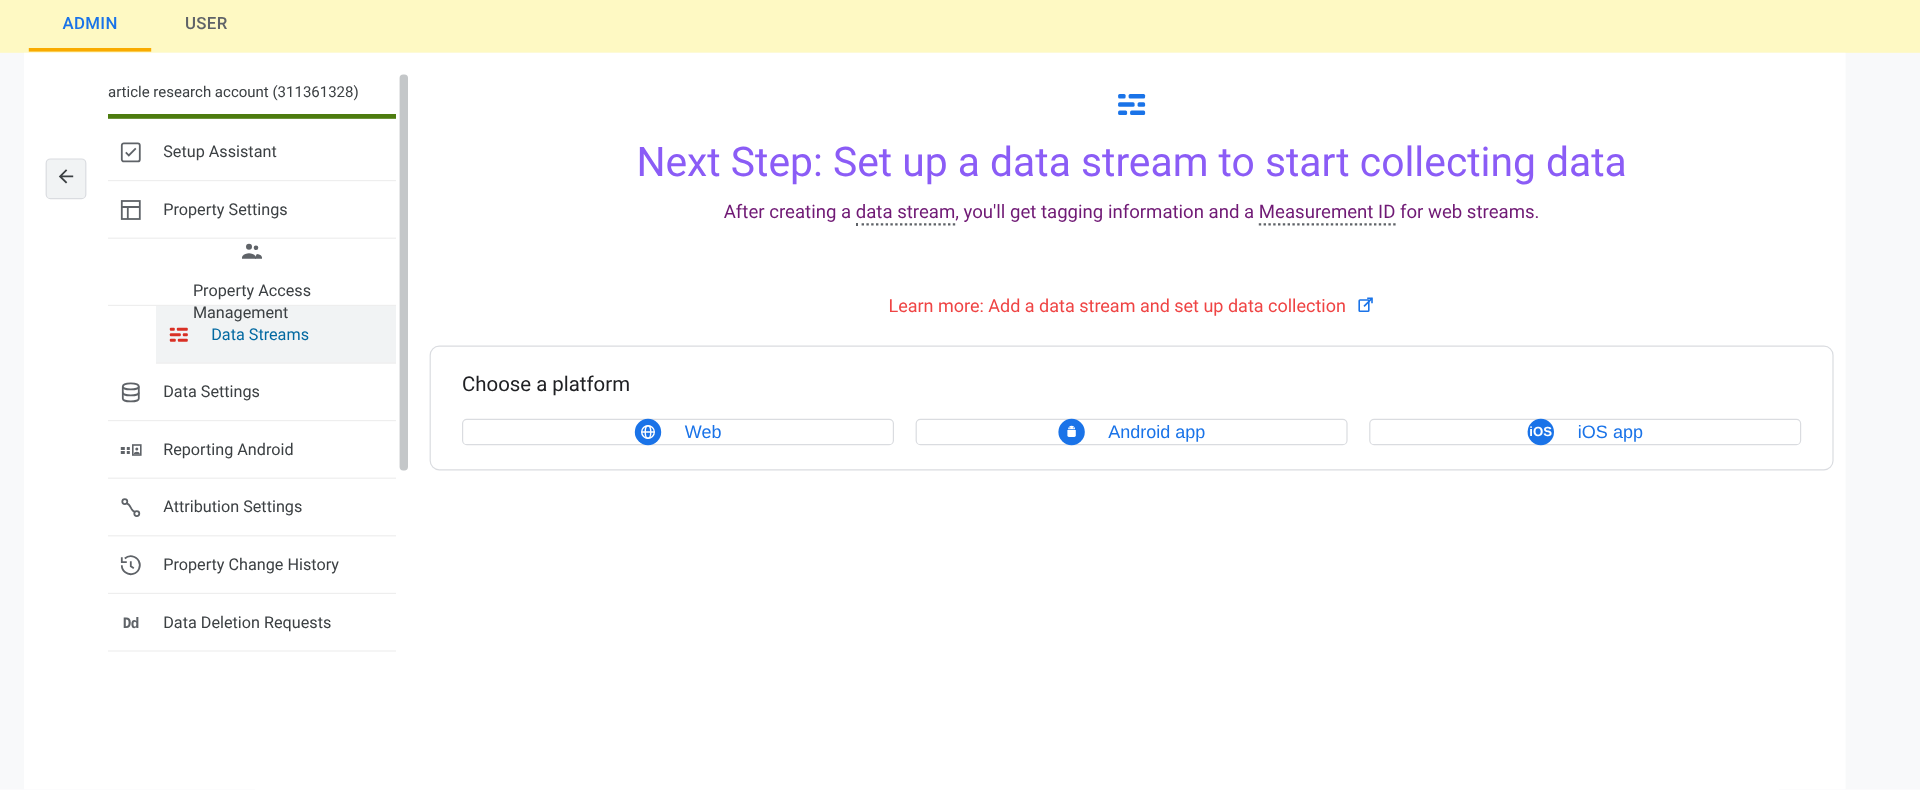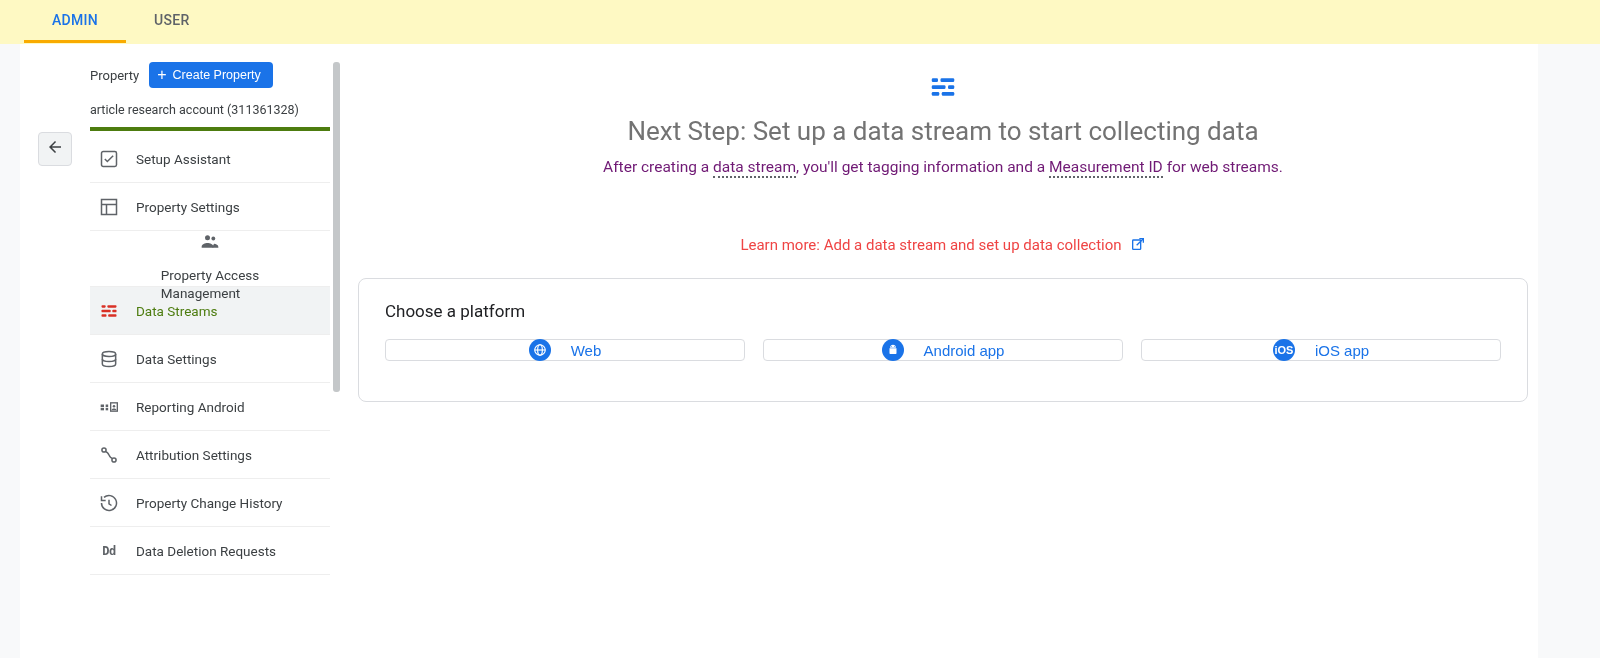--- a/index.html
+++ b/index.html
@@ -126,43 +126,44 @@
     font-size: 13.5px;
   }
   .nav-item.two-line { height: 56px; flex-direction: column; }
   .nav-item .icon {
     width: 22px; height: 22px;
     display: flex; align-items: center; justify-content: center;
     color: #5f6368;
   }
   .nav-item.active {
     background: #f1f3f4;
-    color: #4d7c0f;
+    color: #0369a1;
+    margin-left: 40px;
   }
   .nav-item.active .icon { color: #d93025; }
   .nav-item .label-two { line-height: 1.3; }
 
   
   .main {
     flex: 1;
     padding: 28px 10px 0 28px;
   }
   .hero {
     text-align: center;
   }
   .hero-icon {
     display: inline-flex;
     width: 30px; height: 30px;
     align-items: center; justify-content: center;
     margin-bottom: 14px;
   }
   .hero-title {
-    font-size: 26px;
+    font-size: 34px;
     font-weight: 400;
-    color: #737373;
+    color: #8b5cf6;
     margin-bottom: 12px;
   }
   .hero-sub {
     font-size: 15.5px;
     color: #701a75;
     margin-bottom: 16px;
   }
   .hero-sub .dotted {
     border-bottom: 2px dotted #5f6368;
   }
@@ -175,21 +176,21 @@
     gap: 8px;
     cursor: pointer;
     margin-bottom: 24px;
     margin-top: 44px;
   }
   .ext-icon { width:16px; height:16px; }
 
   .platform-card {
     border: 1px solid #dadce0;
     border-radius: 8px;
-    padding: 22px 26px 40px 26px;
+    padding: 22px 26px 20px 26px;
   }
   .platform-title {
     font-size: 17px;
     color: #202124;
     margin-bottom: 18px;
   }
   .platform-row {
     display: flex;
     gap: 18px;
   }
@@ -244,27 +245,20 @@
         <svg width="18" height="18" viewBox="0 0 24 24" fill="#3c4043">
             <path d="M20 11H7.83l5.59-5.59L12 4l-8 8 8 8 1.41-1.41L7.83 13H20z"></path>
           </svg>
       </span>
     </div>
   </div>
 
   <div class="sidebar">
     <div class="scroll-indicator"></div>
 
-    <div class="prop-header">
-      <span class="prop-header-label">Property</span>
-      <button class="create-btn">
-        <span class="plus">+</span>
-        <span>Create Property</span>
-      </button>
-    </div>
     <div class="account-name">article research account (311361328)</div>
 
     <div class="nav-list">
 
       <div class="nav-item">
         <span class="icon">
           <svg class="stroke" width="20" height="20" viewBox="0 0 24 24">
               <rect x="3" y="3" width="18" height="18" rx="2"></rect>
               <path d="M7 12l3 3 7-7"></path>
             </svg>

